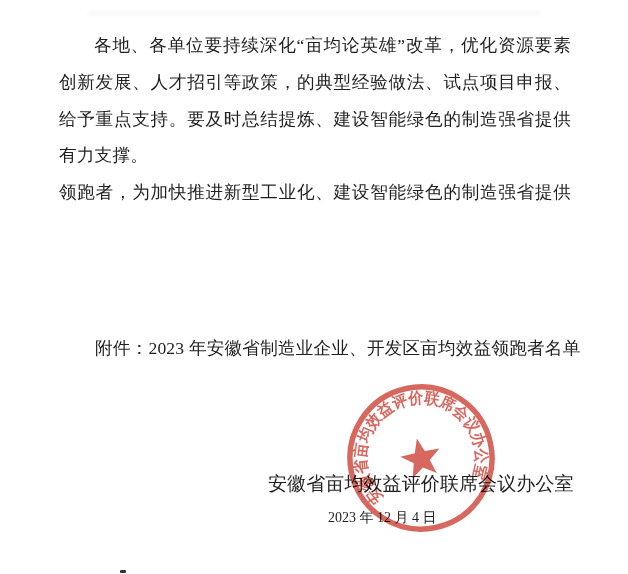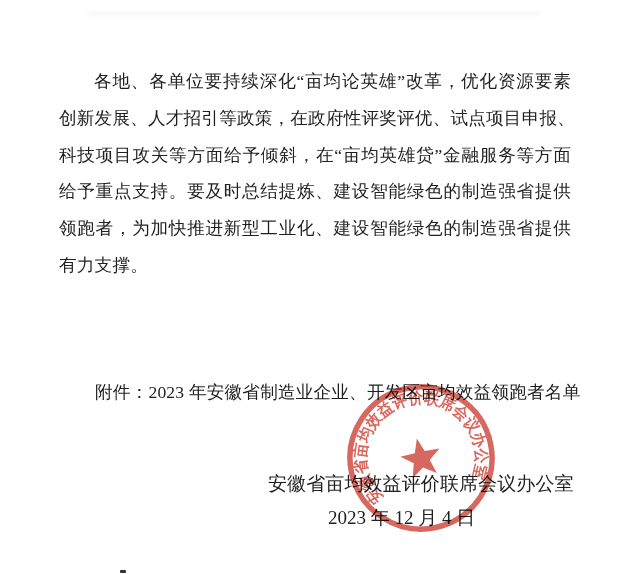--- a/index.html
+++ b/index.html
@@ -10,46 +10,45 @@
     background: #ffffff;
     font-family: "Liberation Serif", "DejaVu Serif", serif;
     color: #1f1f1f;
     overflow: hidden;
   }
   .scan-streak {
     position: absolute; left: 88px; top: 11px; width: 452px; height: 5px;
     background: #9a9a9a; opacity: 0.05; filter: blur(1px);
   }
   .para {
-    position: absolute; left: 59px; top: 27px; width: 512px; margin-top: 36px;
+    position: absolute; left: 59px; top: 27px; width: 512px;
   }
   .line {
     height: 36.8px; line-height: 36.8px;
     font-size: 17.6px;
     text-align: justify; text-align-last: justify;
     white-space: nowrap;
     letter-spacing: 0.2px;
   }
   .line.first { text-indent: 35px; }
   .line.last { text-align-last: left; }
   .attachment {
     position: absolute; left: 95px; top: 330px; width: 500px;
     height: 37px; line-height: 37px;
     font-size: 17.6px; letter-spacing: 0.2px;
     white-space: nowrap;
-    margin-top: 44px;
   }
   .signature {
     position: absolute; left: 268px; top: 470px;
     font-size: 19px; line-height: 27px; letter-spacing: 0.1px;
     white-space: nowrap;
   }
   .date {
     position: absolute; left: 328px; top: 506px;
-    font-size: 19px; line-height: 24px;
+    font-size: 14px; line-height: 24px;
     white-space: nowrap;
   }
   .seal {
     position: absolute; left: 339px; top: 376px;
     width: 164px; height: 164px;
     transform: rotate(-12deg);
     opacity: 0.82;
     mix-blend-mode: multiply;
     pointer-events: none;
   }
@@ -62,25 +61,24 @@
     background: #333; border-radius: 1px;
   }
 </style>
 </head>
 <body>
 
 <div class="scan-streak"></div>
 
 <div class="para">
   <div class="line first">各地、各单位要持续深化“亩均论英雄”改革，优化资源要素</div>
-  <div class="line">创新发展、人才招引等政策，在政府性评奖评优、试点项目申报、</div>
-  <div class="line">科技项目攻关等方面给予倾斜，在“亩均英雄贷”金融服务等方面</div>
+  <div class="line">创新发展、人才招引等政策，的典型经验做法、试点项目申报、</div>
   <div class="line">给予重点支持。要及时总结提炼、建设智能绿色的制造强省提供</div>
+  <div class="line last">有力支撑。</div>
   <div class="line">领跑者，为加快推进新型工业化、建设智能绿色的制造强省提供</div>
-  <div class="line last">有力支撑。</div>
 </div>
 
 <div class="attachment">附件：2023 年安徽省制造业企业、开发区亩均效益领跑者名单</div>
 
 <div class="signature">安徽省亩均效益评价联席会议办公室</div>
 
 <div class="date">2023 年 12 月 4 日</div>
 
 <div class="seal">
   <svg width="164" height="164" viewBox="0 0 164 164">

